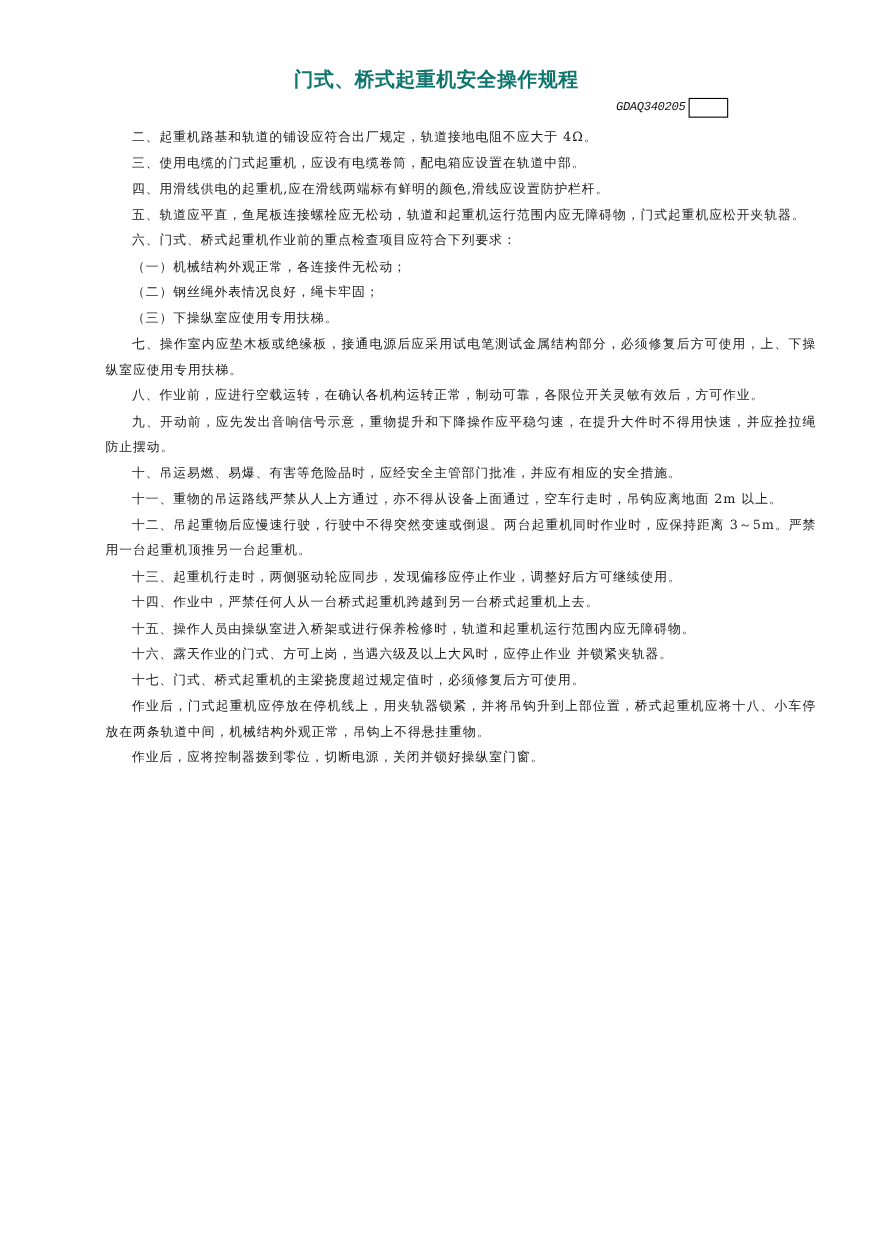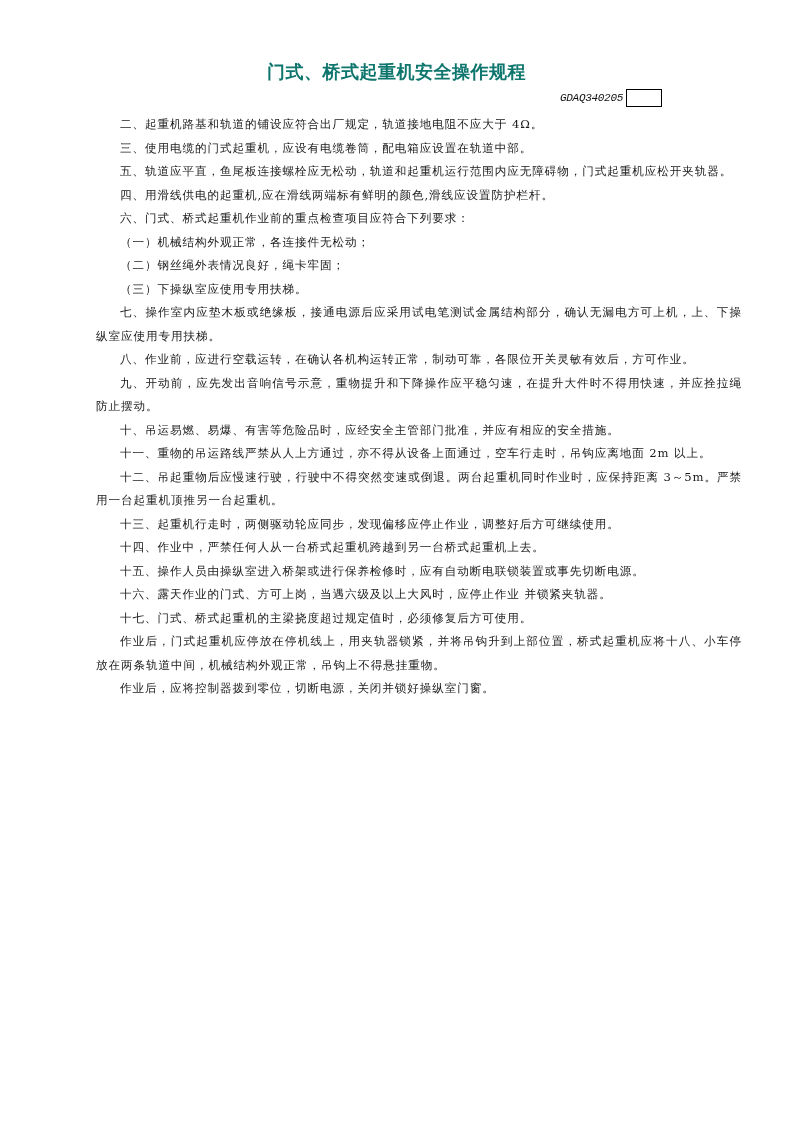--- a/index.html
+++ b/index.html
@@ -22,32 +22,32 @@
 <div class="title">门式、桥式起重机安全操作规程</div>
 
 <div class="code-row">
   <span class="code">GDAQ340205</span>
   <span class="code-box"></span>
 </div>
 
 <div class="body">
   <p class="p">二、起重机路基和轨道的铺设应符合出厂规定，轨道接地电阻不应大于 4Ω。</p>
   <p class="p">三、使用电缆的门式起重机，应设有电缆卷筒，配电箱应设置在轨道中部。</p>
+  <p class="p">四、用滑线供电的起重机,应在滑线两端标有鲜明的颜色,滑线应设置防护栏杆。</p>
   <p class="p">五、轨道应平直，鱼尾板连接螺栓应无松动，轨道和起重机运行范围内应无障碍物，门式起重机应松开夹轨器。</p>
-  <p class="p">四、用滑线供电的起重机,应在滑线两端标有鲜明的颜色,滑线应设置防护栏杆。</p>
   <p class="p">六、门式、桥式起重机作业前的重点检查项目应符合下列要求：</p>
   <p class="p sub">（一）机械结构外观正常，各连接件无松动；</p>
   <p class="p sub">（二）钢丝绳外表情况良好，绳卡牢固；</p>
   <p class="p sub">（三）下操纵室应使用专用扶梯。</p>
-  <p class="p">七、操作室内应垫木板或绝缘板，接通电源后应采用试电笔测试金属结构部分，确认无漏电方可上机，上、下操纵室应使用专用扶梯。</p>
+  <p class="p">七、操作室内应垫木板或绝缘板，接通电源后应采用试电笔测试金属结构部分，必须修复后方可使用，上、下操纵室应使用专用扶梯。</p>
   <p class="p">八、作业前，应进行空载运转，在确认各机构运转正常，制动可靠，各限位开关灵敏有效后，方可作业。</p>
   <p class="p">九、开动前，应先发出音响信号示意，重物提升和下降操作应平稳匀速，在提升大件时不得用快速，并应拴拉绳防止摆动。</p>
   <p class="p">十、吊运易燃、易爆、有害等危险品时，应经安全主管部门批准，并应有相应的安全措施。</p>
   <p class="p">十一、重物的吊运路线严禁从人上方通过，亦不得从设备上面通过，空车行走时，吊钩应离地面 2m 以上。</p>
   <p class="p">十二、吊起重物后应慢速行驶，行驶中不得突然变速或倒退。两台起重机同时作业时，应保持距离 3～5m。严禁用一台起重机顶推另一台起重机。</p>
   <p class="p">十三、起重机行走时，两侧驱动轮应同步，发现偏移应停止作业，调整好后方可继续使用。</p>
   <p class="p">十四、作业中，严禁任何人从一台桥式起重机跨越到另一台桥式起重机上去。</p>
-  <p class="p">十五、操作人员由操纵室进入桥架或进行保养检修时，应有自动断电联锁装置或事先切断电源。</p>
+  <p class="p">十五、操作人员由操纵室进入桥架或进行保养检修时，轨道和起重机运行范围内应无障碍物。</p>
   <p class="p">十六、露天作业的门式、方可上岗，当遇六级及以上大风时，应停止作业 并锁紧夹轨器。</p>
   <p class="p">十七、门式、桥式起重机的主梁挠度超过规定值时，必须修复后方可使用。</p>
   <p class="p">作业后，门式起重机应停放在停机线上，用夹轨器锁紧，并将吊钩升到上部位置，桥式起重机应将十八、小车停放在两条轨道中间，机械结构外观正常，吊钩上不得悬挂重物。</p>
   <p class="p">作业后，应将控制器拨到零位，切断电源，关闭并锁好操纵室门窗。</p>
 </div>
 
 </body></html>

